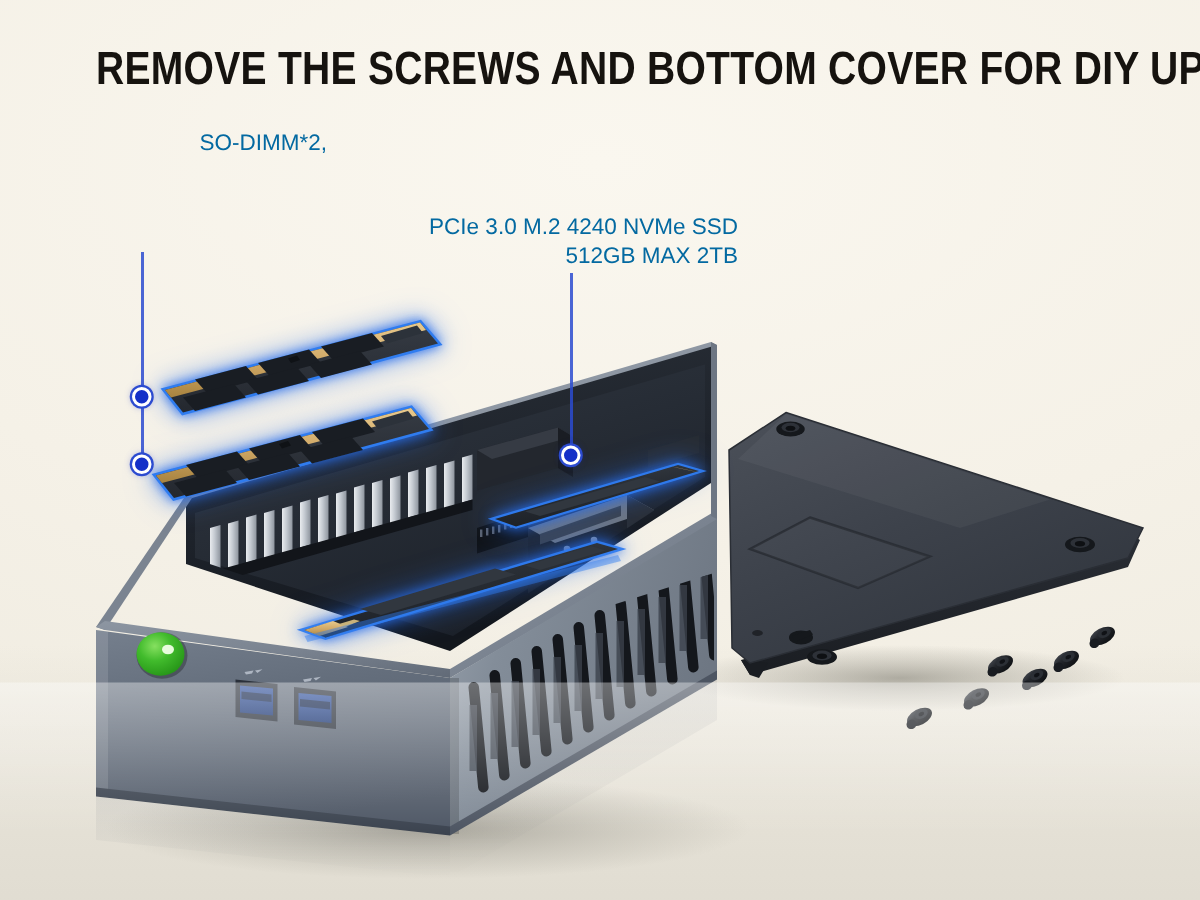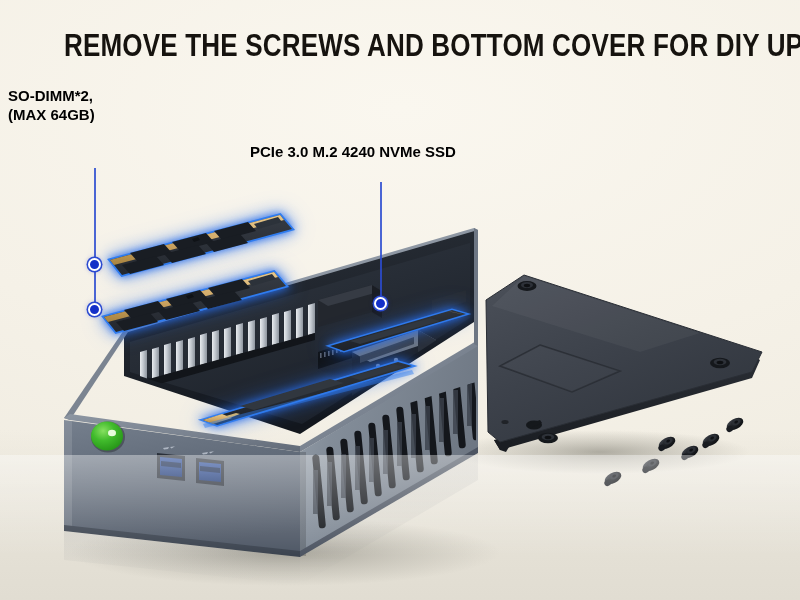--- a/index.html
+++ b/index.html
@@ -61,25 +61,25 @@
     font-size: 31px;
     letter-spacing: 0.2px;
     transform: scaleX(0.84);
     transform-origin: center;
     white-space: nowrap;
   }
 
   
   .callout {
     position: absolute;
-    color: #000000;
-    font-weight: 700;
+    color: #0369a1;
+    font-weight: 400;
     font-size: 15px;
     line-height: 19px;
-    text-align: left;
+    text-align: right;
     white-space: nowrap;
   }
   .callout.ram  { left: 8px;   top: 86px;  width: 210px; }
   .callout.ssd  { left: 250px; top: 142px; width: 242px; }
   .callout div { white-space: nowrap; }
 
   
   .leader {
     position: absolute;
     width: 2px;
@@ -484,27 +484,27 @@
       <g fill="#2c323a">
         <polygon points="254,224 278,217 282,222 258,229"></polygon>
       </g>
       <polygon points="192,239 198,237 200,240 194,242" fill="#0f1216"></polygon>
     </g>
 
   </svg>
 
   <div class="callout ram nosel">
     <div>SO-DIMM*2,</div>
-    <div>(MAX 64GB)</div>
   </div>
   <div class="leader" style="left:94px; top:168px; height:96px;"></div>
   <div class="leader" style="left:94px; top:270px; height:40px;"></div>
   <div class="dot" style="left:88px; top:258px;"></div>
   <div class="dot" style="left:88px; top:303px;"></div>
 
   <div class="callout ssd nosel">
     <div>PCIe 3.0 M.2 4240 NVMe SSD</div>
+    <div>512GB MAX 2TB</div>
   </div>
   <div class="leader" style="left:380px; top:182px; height:122px;"></div>
   <div class="dot" style="left:374px; top:297px;"></div>
 
   <div class="floor-sheen"></div>
 </div>
 
 </body></html>

